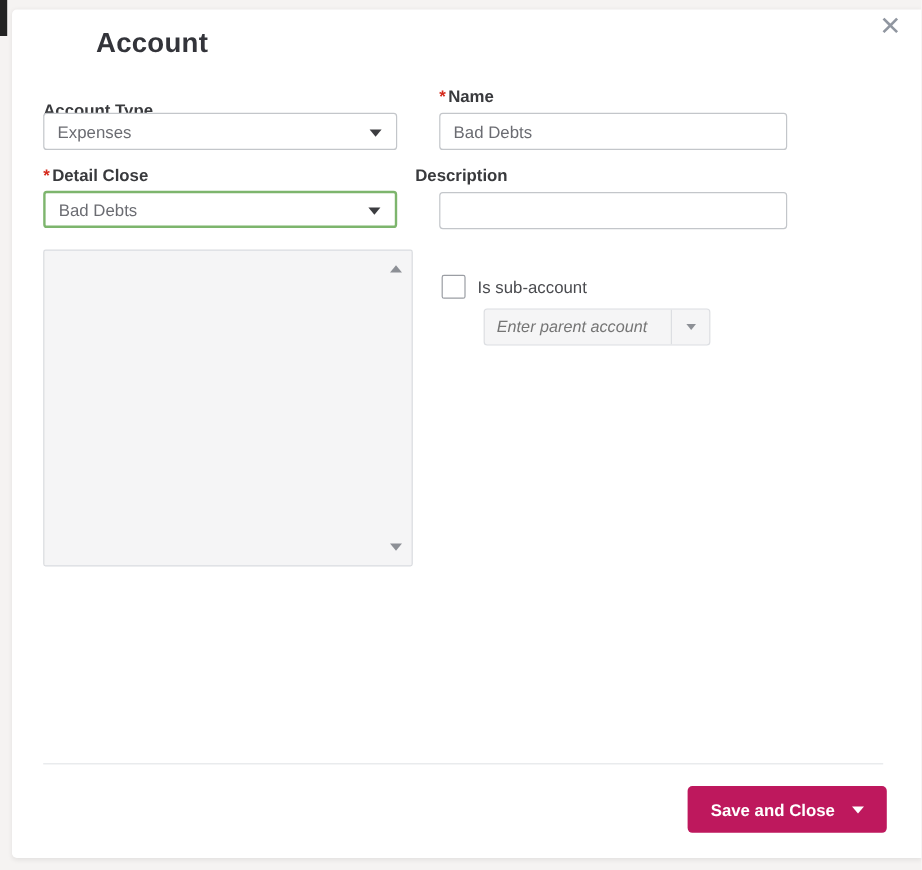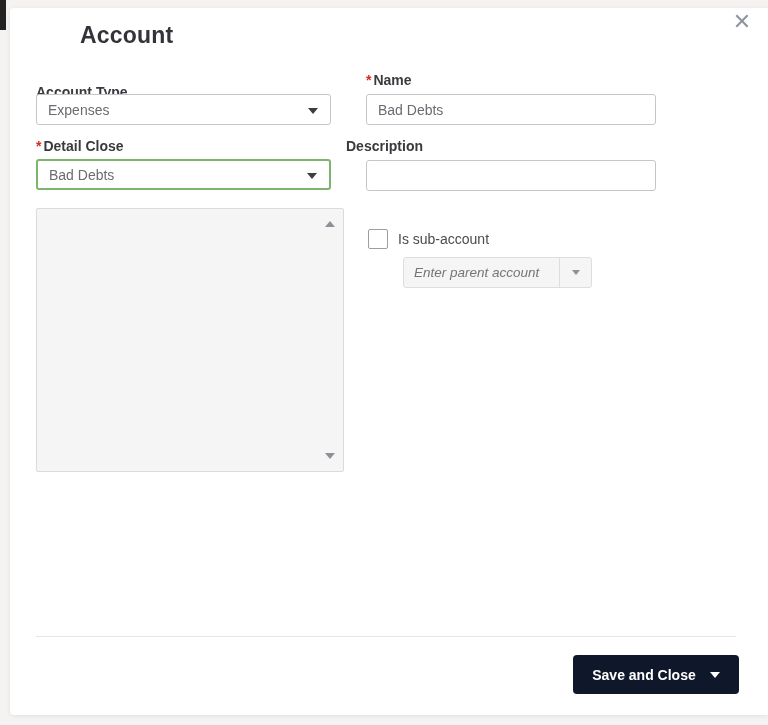--- a/index.html
+++ b/index.html
@@ -165,21 +165,21 @@
     border: 1px solid #c3c6ca;
     border-radius: 4px;
     font-family: "Liberation Sans", sans-serif;
     font-size: 14px; font-weight: 700; color: #3c3d40;
     cursor: pointer;
   }
 
   .save-btn {
     position: absolute; left: 563px; top: 647px;
     width: 166px; height: 39px;
-    background: #0f172a;
+    background: #be185d;
     border: none;
     border-radius: 4px;
     display: flex; align-items: center; justify-content: center;
     gap: 14px;
     font-family: "Liberation Sans", sans-serif;
     font-size: 14px; font-weight: 700; color: #ffffff;
     cursor: pointer;
   }
   .save-btn .tri {
     width: 0; height: 0;

